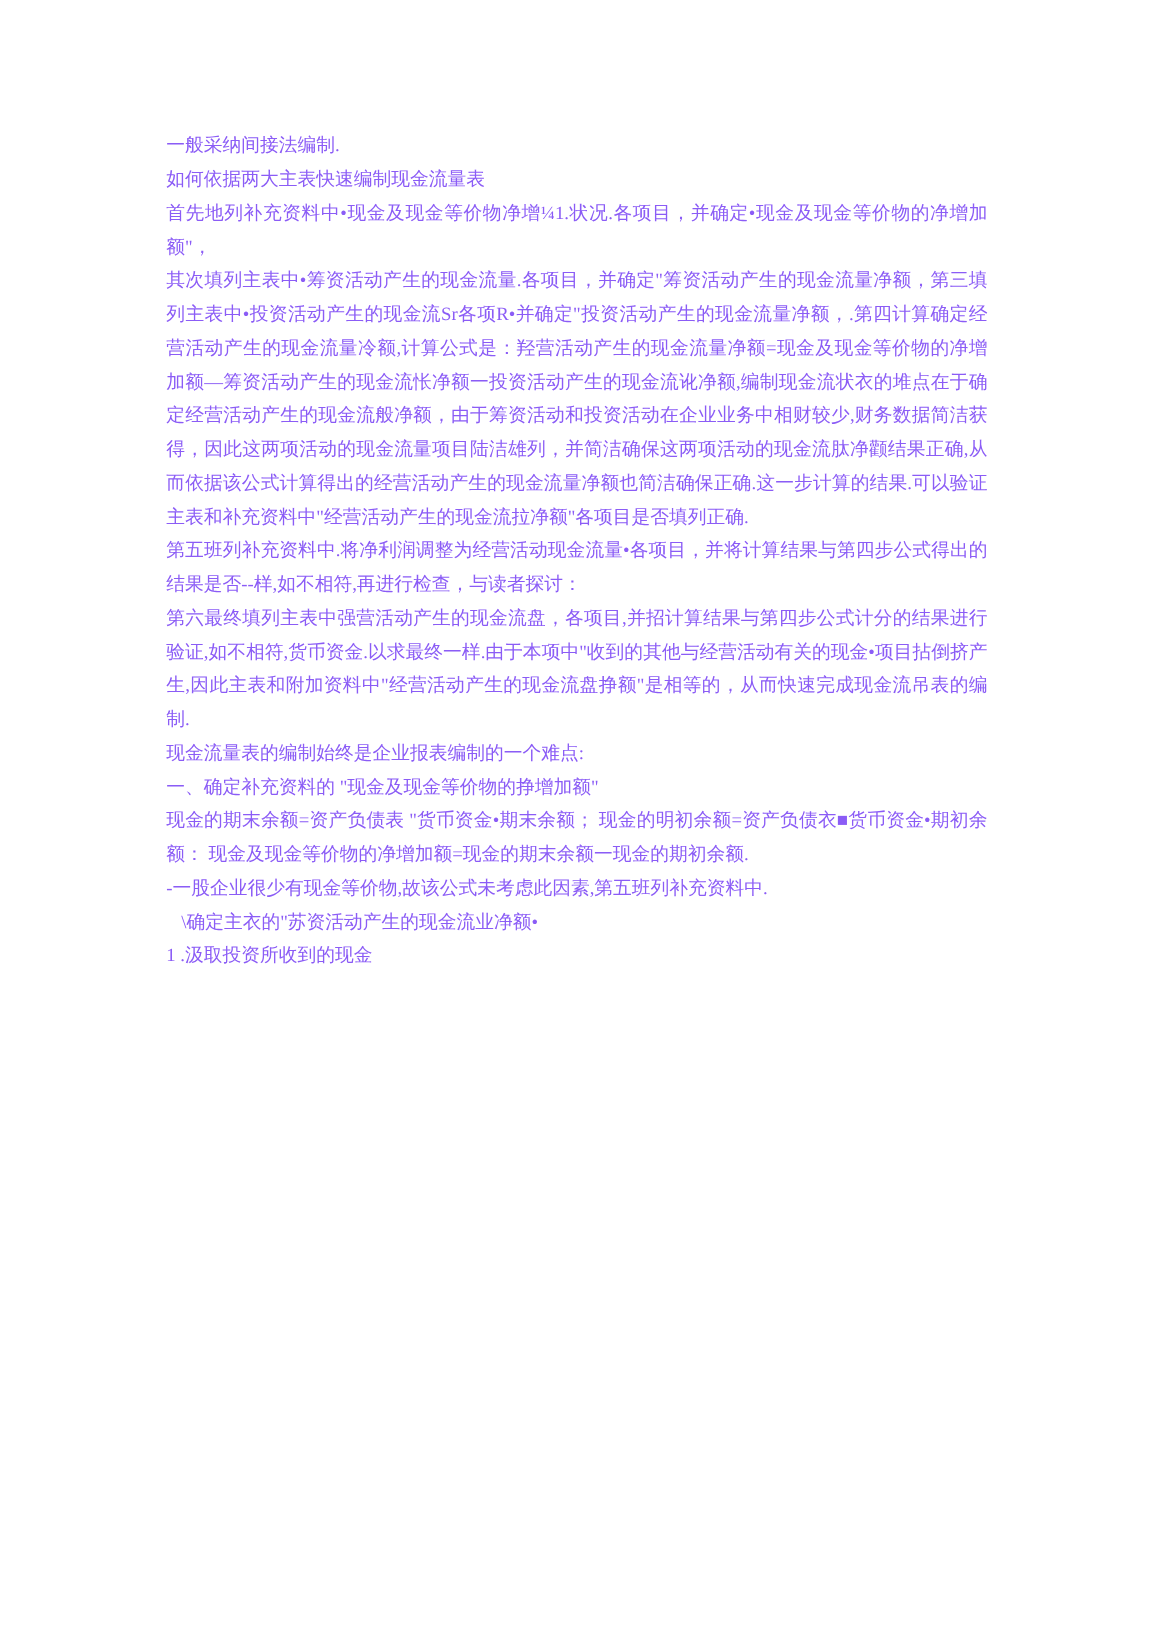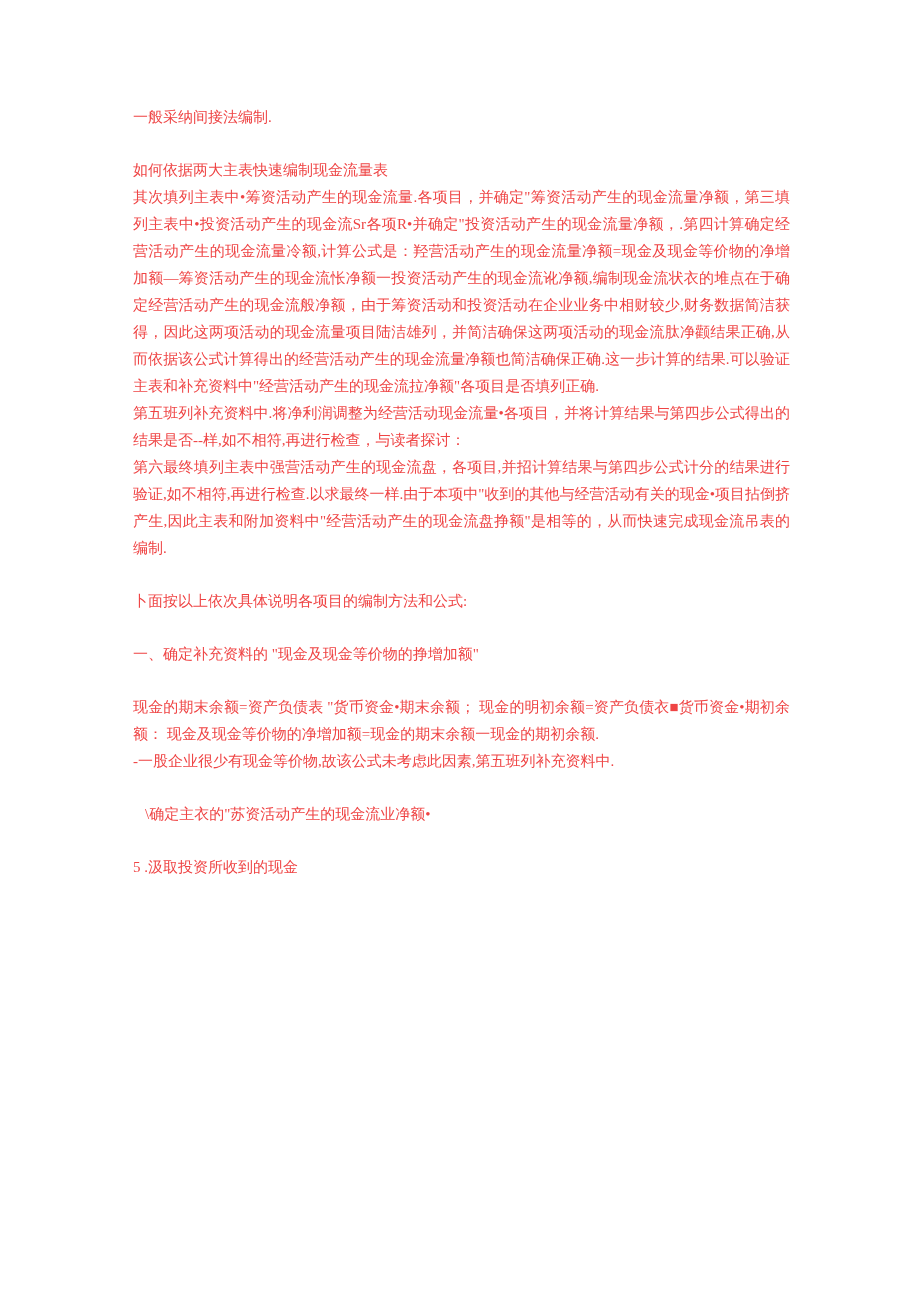--- a/index.html
+++ b/index.html
@@ -10,43 +10,43 @@
   .page {
     position: relative;
     width: 920px;
     height: 1301px;
     box-sizing: border-box;
     background: #ffffff;
     padding: 104px 130px 0 133px;
     font-family: "Liberation Serif", "DejaVu Serif", serif;
     font-size: 15px;
     line-height: 27px;
-    color: #ef4444;
+    color: #8b5cf6;
     text-align: justify;
     overflow: hidden;
   }
   .page p {
     margin: 0;
     word-break: break-all;
   }
   .page p.spaced {
-    margin-top: 26px;
   }
   .page p.indent {
     padding-left: 12px;
   }
 </style>
 </head>
 <body>
 
 <div class="page">
   <p>一般采纳间接法编制.</p>
   <p class="spaced">如何依据两大主表快速编制现金流量表</p>
+  <p>首先地列补充资料中•现金及现金等价物净增¼1.状况.各项目，并确定•现金及现金等价物的净增加额"，</p>
   <p>其次填列主表中•筹资活动产生的现金流量.各项目，并确定"筹资活动产生的现金流量净额，第三填列主表中•投资活动产生的现金流Sr各项R•并确定"投资活动产生的现金流量净额，.第四计算确定经营活动产生的现金流量冷额,计算公式是：羟营活动产生的现金流量净额=现金及现金等价物的净增加额—筹资活动产生的现金流怅净额一投资活动产生的现金流讹净额,编制现金流状衣的堆点在于确定经营活动产生的现金流般净额，由于筹资活动和投资活动在企业业务中相财较少,财务数据简洁获得，因此这两项活动的现金流量项目陆洁雄列，并简洁确保这两项活动的现金流肽净颧结果正确,从而依据该公式计算得出的经营活动产生的现金流量净额也简洁确保正确.这一步计算的结果.可以验证主表和补充资料中"经营活动产生的现金流拉净额"各项目是否填列正确.</p>
   <p>第五班列补充资料中.将净利润调整为经营活动现金流量•各项目，并将计算结果与第四步公式得出的结果是否--样,如不相符,再进行检查，与读者探讨：</p>
-  <p>第六最终填列主表中强营活动产生的现金流盘，各项目,并招计算结果与第四步公式计分的结果进行验证,如不相符,再进行检查.以求最终一样.由于本项中"收到的其他与经营活动有关的现金•项目拈倒挤产生,因此主表和附加资料中"经营活动产生的现金流盘挣额"是相等的，从而快速完成现金流吊表的编制.</p>
-  <p class="spaced">卜面按以上依次具体说明各项目的编制方法和公式:</p>
+  <p>第六最终填列主表中强营活动产生的现金流盘，各项目,并招计算结果与第四步公式计分的结果进行验证,如不相符,货币资金.以求最终一样.由于本项中"收到的其他与经营活动有关的现金•项目拈倒挤产生,因此主表和附加资料中"经营活动产生的现金流盘挣额"是相等的，从而快速完成现金流吊表的编制.</p>
+  <p class="spaced">现金流量表的编制始终是企业报表编制的一个难点:</p>
   <p class="spaced">一、确定补充资料的 "现金及现金等价物的挣增加额"</p>
   <p class="spaced">现金的期末余额=资产负债表 "货币资金•期末余额； 现金的明初余额=资产负债衣■货币资金•期初余额： 现金及现金等价物的净增加额=现金的期末余额一现金的期初余额.</p>
   <p>-一股企业很少有现金等价物,故该公式未考虑此因素,第五班列补充资料中.</p>
   <p class="spaced indent">\确定主衣的"苏资活动产生的现金流业净额•</p>
-  <p class="spaced">5 .汲取投资所收到的现金</p>
+  <p class="spaced">1 .汲取投资所收到的现金</p>
 </div>
 
 </body></html>

